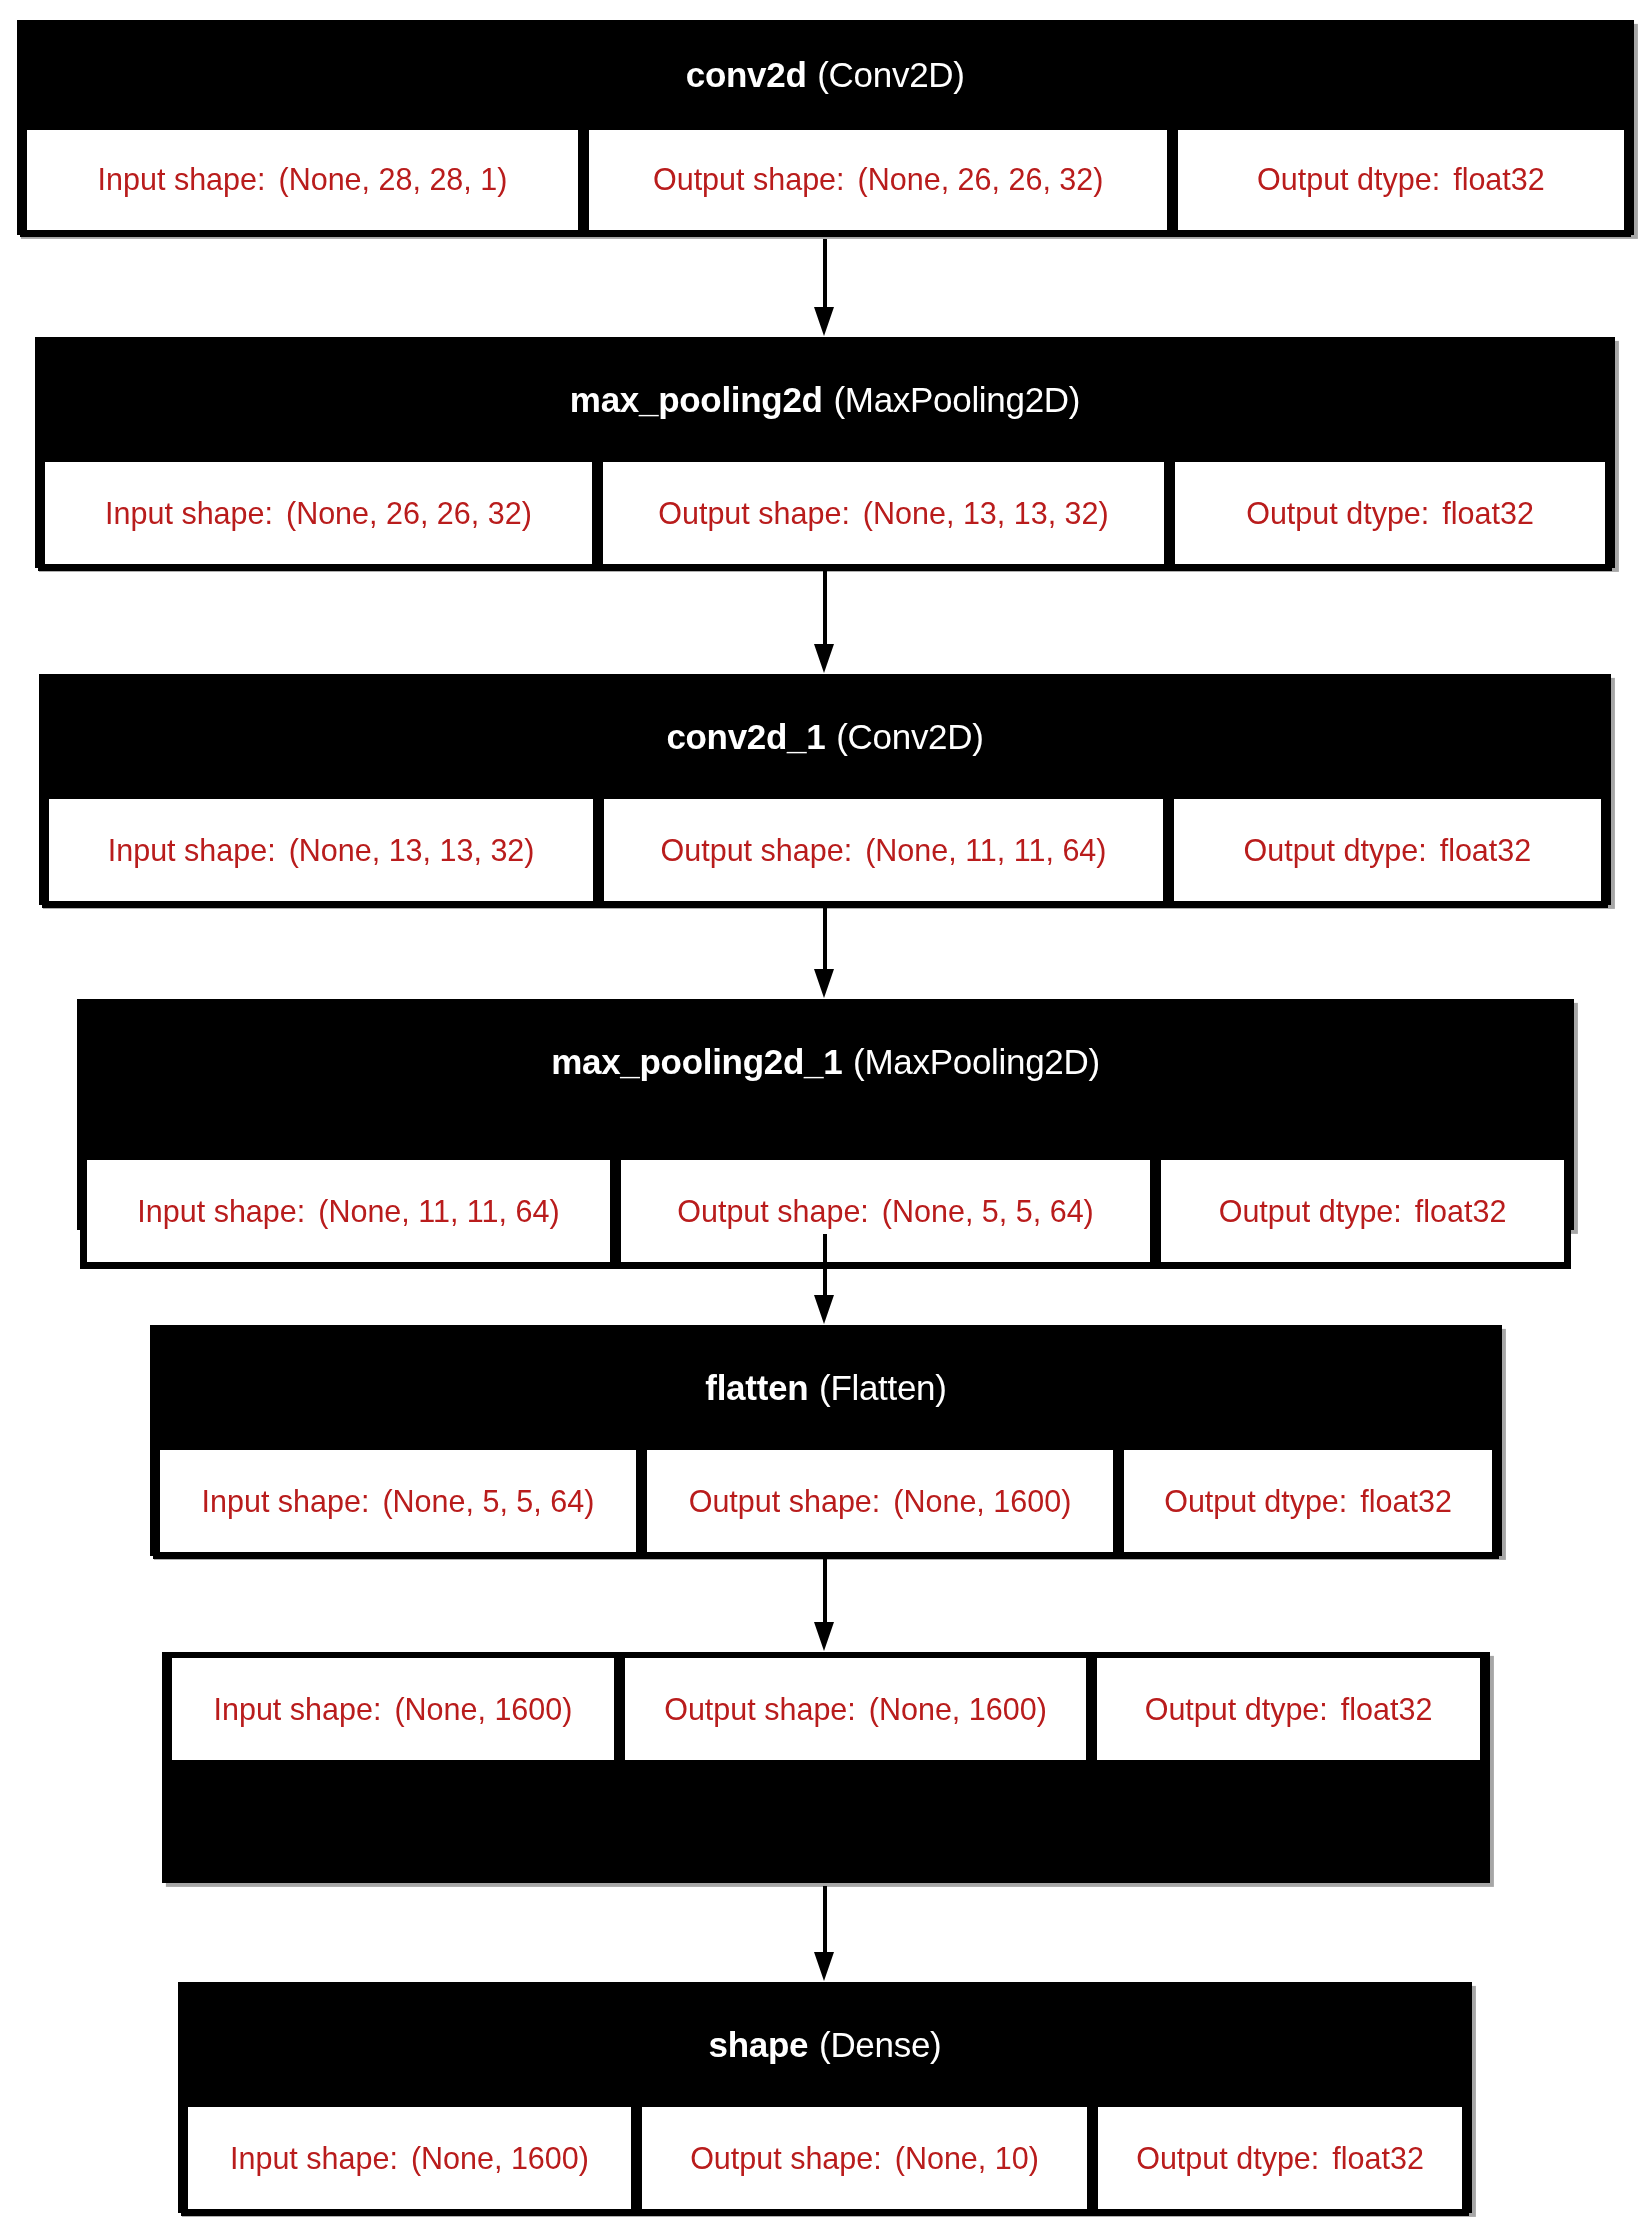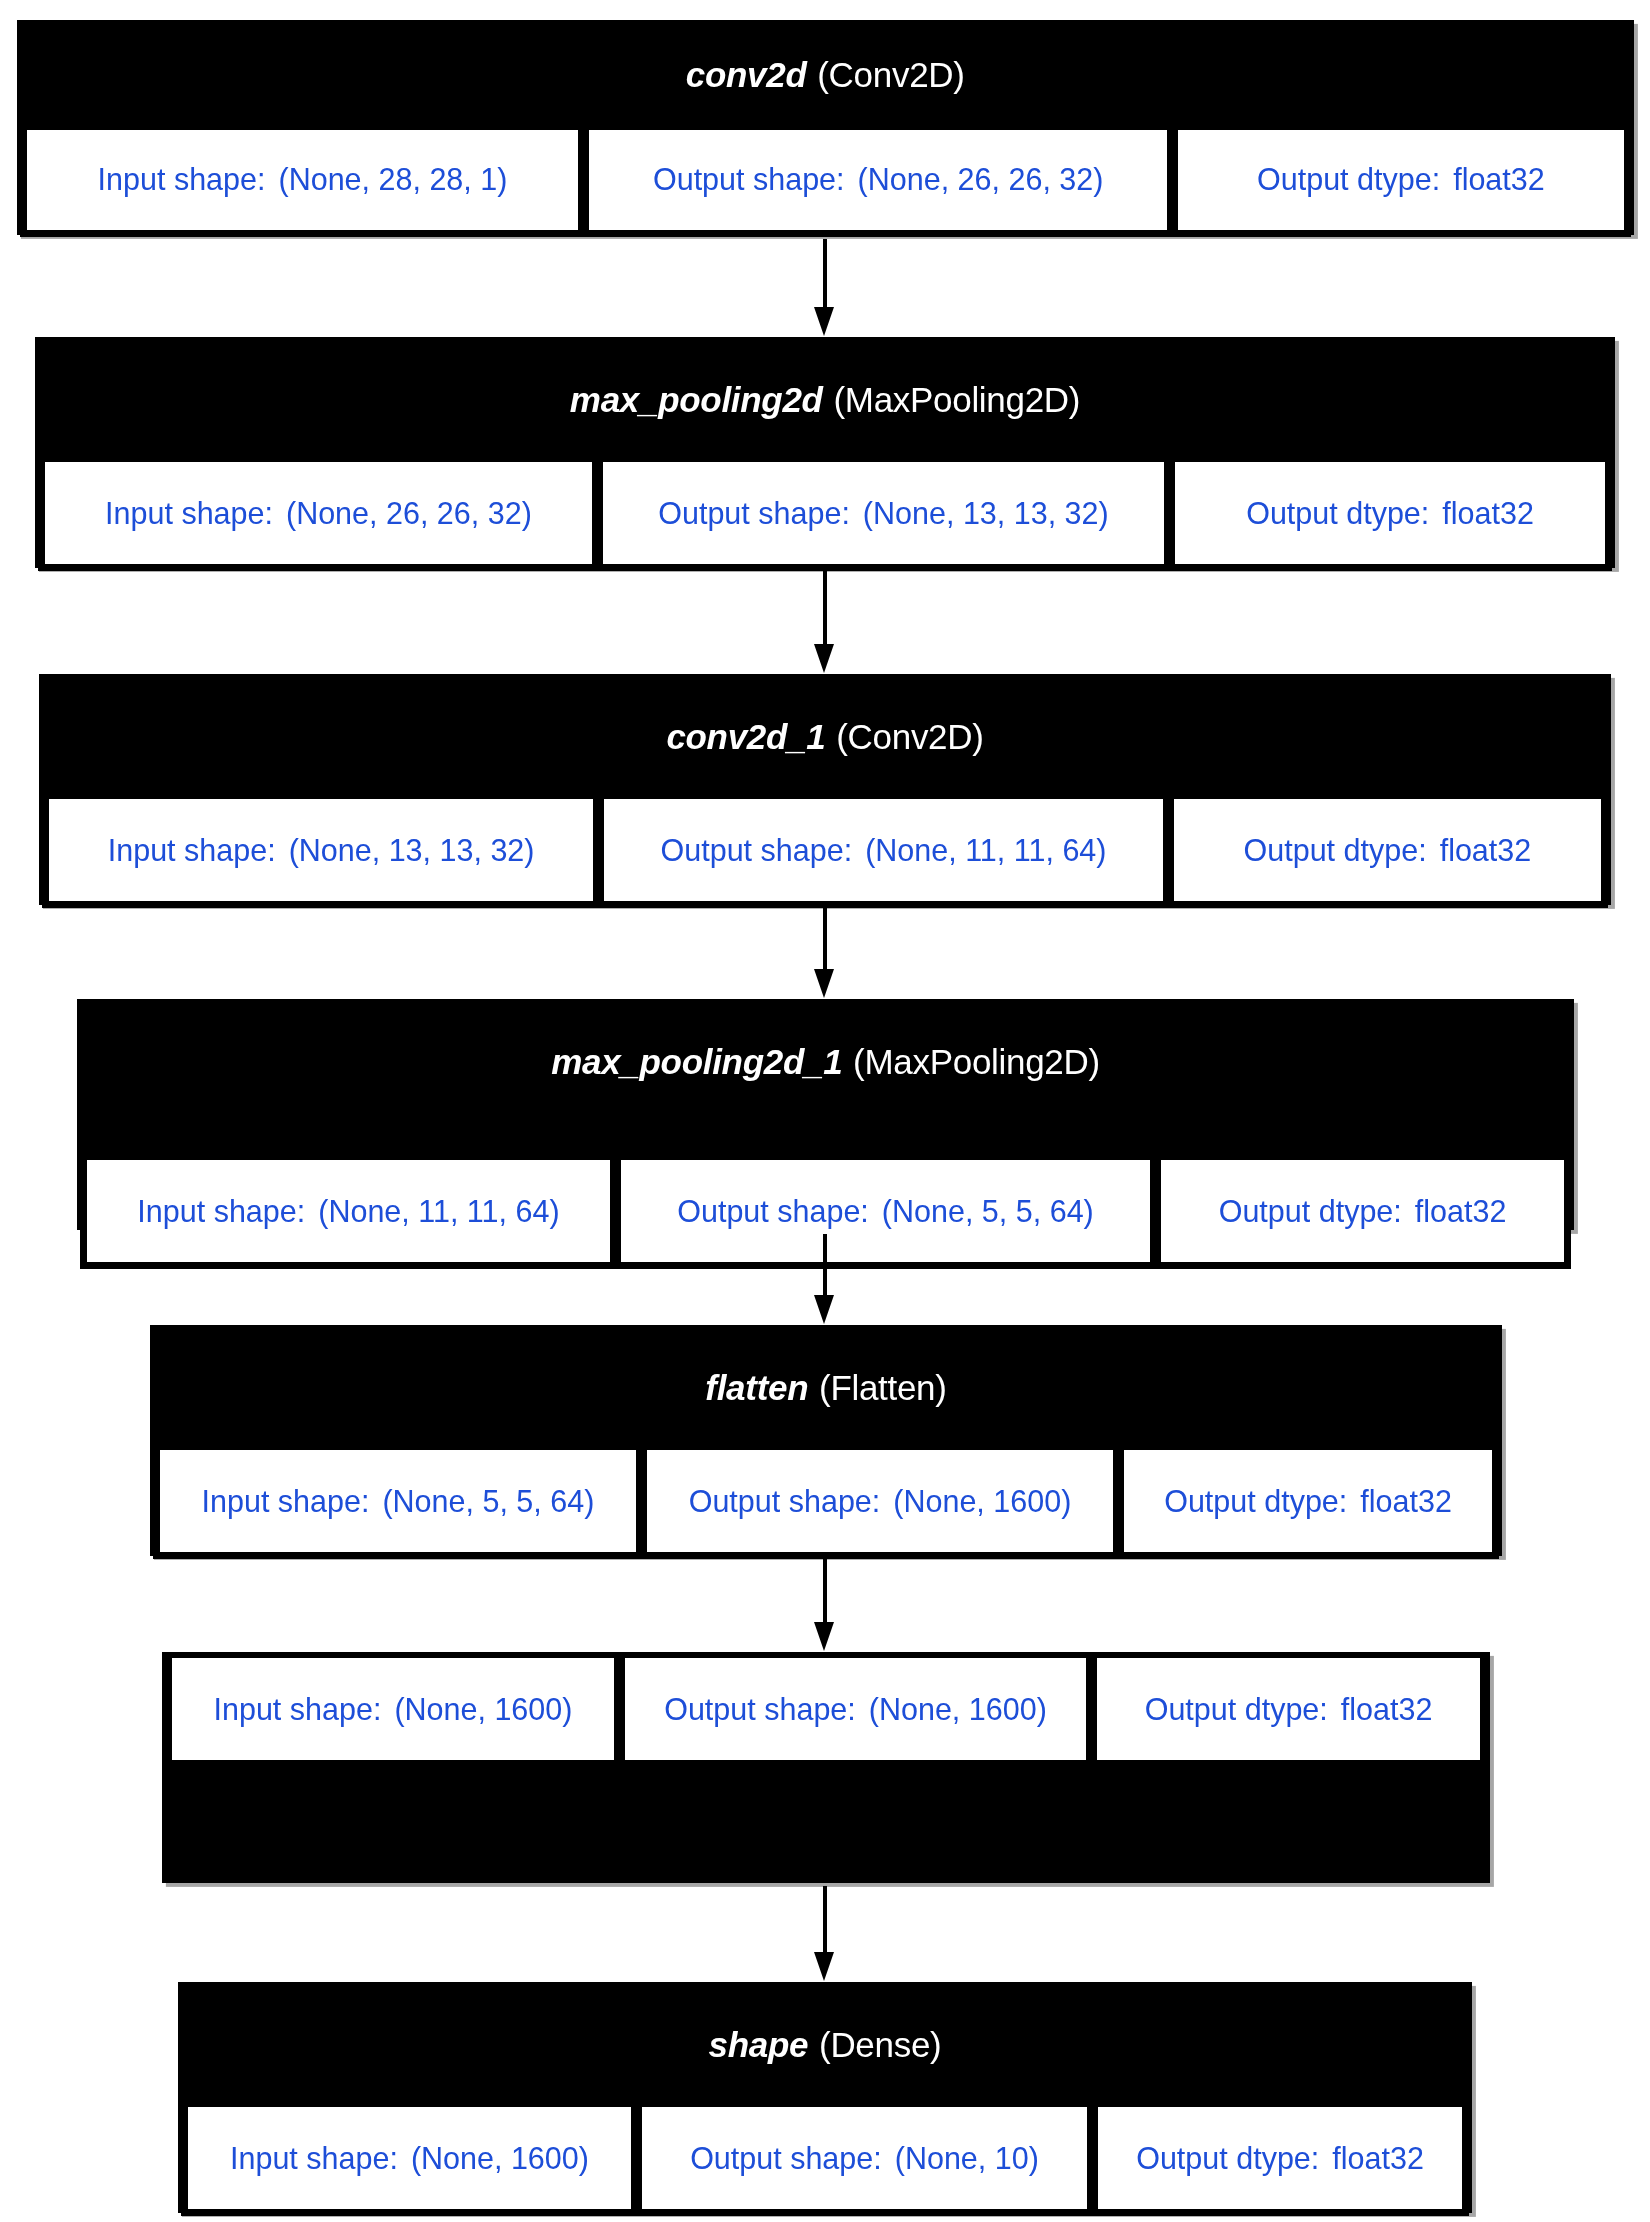--- a/index.html
+++ b/index.html
@@ -36,21 +36,20 @@
     line-height: 1;
     display: flex;
     align-items: center;
     justify-content: center;
     padding: 0 9.9px;
   }
   .node-title .nm {
     font-weight: bold;
     font-size: 35px;
     letter-spacing: -0.3px;
-    font-style: italic;
   }
   .node-title .ty {
     font-weight: normal;
     font-size: 35px;
     margin-left: 10.8px;
     letter-spacing: -0.3px;
   }
 
   .node-cells {
     flex: 0 0 auto;
@@ -62,21 +61,21 @@
   }
 
   .cell {
     background: #ffffff;
     border: 3px solid #000000;
     box-sizing: border-box;
     display: flex;
     align-items: center;
     justify-content: center;
     white-space: nowrap;
-    color: #1d4ed8;
+    color: #b91c1c;
     font-size: 30.5px;
     line-height: 1;
     padding: 0 11.8px;
     overflow: hidden;
   }
   .cell + .cell { margin-left: 4.9px; }
   .cell .lbl { font-weight: normal; }
   .cell .val { font-weight: normal; margin-left: 13px; }
 
   

